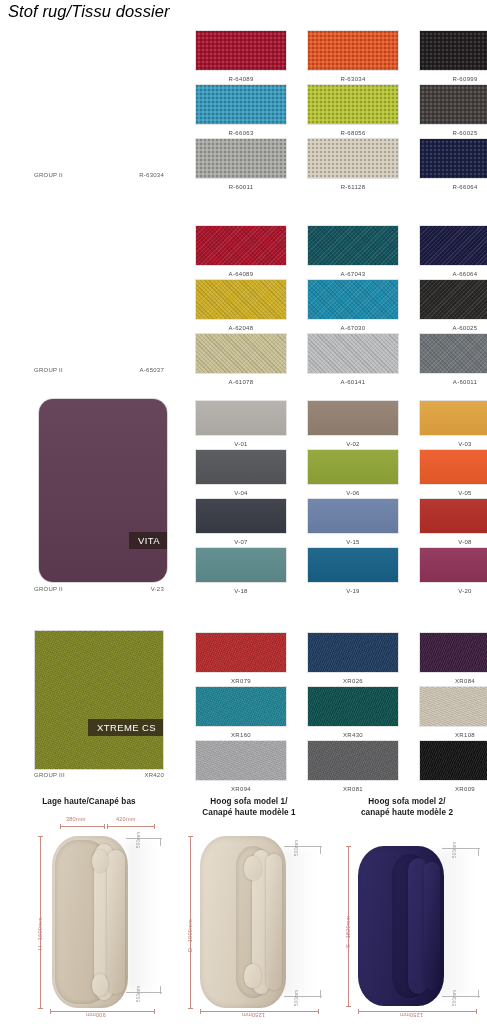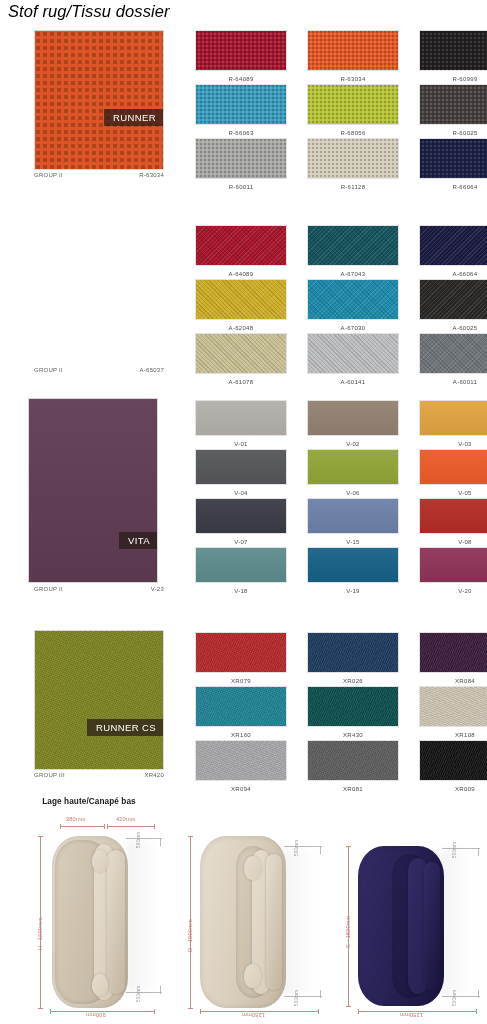--- a/index.html
+++ b/index.html
@@ -156,24 +156,20 @@
   }
 </style>
 </head>
 <body>
 
 <div class="page">
 
   <div class="fabric-block" style="top:2px;height:190px;">
     <div class="section-title" style="position:absolute;left:8px;top:0;">Stof rug/Tissu dossier</div>
 
-    <div class="hero" style="left:34px;top:28px;width:130px;height:140px;">
-      <div class="hero-fill tex-bigdot" id="hero0fill" style="background-color: rgb(221, 85, 38);"></div>
-      <div class="hero-badge" style="top:78px;">RUNNER</div>
-    </div>
     <div class="hero-caption" style="left:34px;top:170px;width:130px;">
       <span>GROUP  II</span>
       <span>R-63034</span>
     </div>
 
     <div class="swatch-grid" id="grid0" style="left:185px;top:28px;grid-template-columns:repeat(3,112px);grid-auto-rows:54px;">
         <div class="swatch-cell">
           <div class="swatch-chip" style="background-color: rgb(165, 22, 48);">
             <div class="tex tex-dot"></div>
           </div>
@@ -289,21 +285,21 @@
         <div class="swatch-cell">
           <div class="swatch-chip" style="background-color: rgb(111, 116, 120);">
             <div class="tex tex-weave"></div>
           </div>
           <div class="swatch-code">A-60011</div>
         </div>
       </div>
   </div>
 
   <div class="fabric-block" style="top:398px;height:205px;">
-    <div class="hero" style="left:28px;top:0;width:130px;height:185px;">
+    <div class="hero" style="left:38px;top:0;width:130px;height:185px;border-radius:15px;">
       <div class="hero-fill tex-smooth" id="hero2fill" style="background-color: rgb(95, 59, 82);"></div>
       <div class="hero-badge" style="top:133px;">VITA</div>
     </div>
     <div class="hero-caption" style="left:34px;top:188px;width:130px;">
       <span>GROUP  II</span>
       <span>V-23</span>
     </div>
 
     <div class="swatch-grid" id="grid2" style="left:185px;top:2px;grid-template-columns:repeat(3,112px);grid-auto-rows:49px;">
         <div class="swatch-cell">
@@ -377,21 +373,21 @@
             <div class="tex tex-smooth"></div>
           </div>
           <div class="swatch-code">V-20</div>
         </div>
       </div>
   </div>
 
   <div class="fabric-block" style="top:630px;height:160px;">
     <div class="hero" style="left:34px;top:0;width:130px;height:140px;">
       <div class="hero-fill tex-grain" id="hero3fill" style="background-color: rgb(125, 132, 33);"></div>
-      <div class="hero-badge" style="top:88px;">RUNNER CS</div>
+      <div class="hero-badge" style="top:88px;">XTREME CS</div>
     </div>
     <div class="hero-caption" style="left:34px;top:142px;width:130px;">
       <span>GROUP  III</span>
       <span>XR420</span>
     </div>
 
     <div class="swatch-grid" id="grid3" style="left:185px;top:2px;grid-template-columns:repeat(3,112px);grid-auto-rows:54px;">
         <div class="swatch-cell">
           <div class="swatch-chip" style="background-color: rgb(182, 40, 42);">
             <div class="tex tex-grain"></div>
@@ -488,20 +484,24 @@
         <div class="sofa-outer" id="s0outer" style="background: linear-gradient(100deg, rgb(230, 221, 206) 0%, rgb(216, 205, 187) 55%, rgb(195, 182, 161) 100%); box-shadow: rgba(0, 0, 0, 0.12) 0px 0px 6px inset;"></div>
         <div class="sofa-seat" id="s0seat" style="left: 3px; top: 4px; width: 54px; height: 164px; background: linear-gradient(100deg, rgb(216, 205, 187) 0%, rgb(195, 182, 161) 100%); box-shadow: rgba(0, 0, 0, 0.16) 0px 0px 5px inset;"></div>
         <div class="sofa-cushion" id="s0cush" style="left: 42px; top: 8px; width: 20px; height: 156px; background: linear-gradient(100deg, rgb(230, 221, 206), rgb(216, 205, 187)); box-shadow: rgba(0, 0, 0, 0.18) 0px 0px 3px;"></div>
         <div class="sofa-arm" id="s0arm" style="left: 55px; top: 14px; width: 18px; height: 144px; background: linear-gradient(100deg, rgb(230, 221, 206), rgb(195, 182, 161)); box-shadow: rgba(0, 0, 0, 0.2) 0px 0px 3px;"></div>
         <div class="sofa-pillow" id="s0pil" style="left: 40px; top: 14px; width: 16px; height: 22px; background: linear-gradient(120deg, rgb(230, 221, 206), rgb(216, 205, 187)); box-shadow: rgba(0, 0, 0, 0.18) 0px 0px 3px;"></div>
         <div class="sofa-pillow" id="s0pil2" style="left: 40px; top: 138px; width: 16px; height: 22px; background: linear-gradient(120deg, rgb(230, 221, 206), rgb(216, 205, 187)); box-shadow: rgba(0, 0, 0, 0.18) 0px 0px 3px;"></div>
       </div>
     </div>
 
     <div class="sofa-col" style="left:168px;">
+      <div class="sofa-title" style="position:absolute;left:0;top:6px;width:162px;">
+        <div>Hoog sofa model 1/</div>
+        <div>Canapé haute modèle 1</div>
+      </div>
 
       <div class="dim-line-v" style="left:22px;top:46px;height:172px;"></div>
       <div class="dim-tick-h" style="left:20px;top:46px;"></div>
       <div class="dim-tick-h" style="left:20px;top:218px;"></div>
       <div class="dim-label rot" style="left:19px;top:162px;">D - 1900mm</div>
 
       <div class="dim-line-h" style="left:32px;top:221px;width:118px;"></div>
       <div class="dim-tick-v" style="left:32px;top:219px;"></div>
       <div class="dim-tick-v" style="left:150px;top:219px;"></div>
       <div class="dim-label flip" style="left:74px;top:222px;">1250mm</div>
@@ -518,20 +518,24 @@
         <div class="sofa-outer" id="s1outer" style="background: linear-gradient(100deg, rgb(230, 221, 206) 0%, rgb(216, 205, 187) 55%, rgb(195, 182, 161) 100%); box-shadow: rgba(0, 0, 0, 0.12) 0px 0px 6px inset;"></div>
         <div class="sofa-seat" id="s1seat" style="left: 36px; top: 10px; width: 34px; height: 152px; background: linear-gradient(100deg, rgb(216, 205, 187) 0%, rgb(195, 182, 161) 100%); box-shadow: rgba(0, 0, 0, 0.16) 0px 0px 5px inset;"></div>
         <div class="sofa-cushion" id="s1cush" style="left: 52px; top: 14px; width: 18px; height: 144px; background: linear-gradient(100deg, rgb(230, 221, 206), rgb(216, 205, 187)); box-shadow: rgba(0, 0, 0, 0.18) 0px 0px 3px;"></div>
         <div class="sofa-arm" id="s1arm" style="left: 66px; top: 18px; width: 16px; height: 136px; background: linear-gradient(100deg, rgb(230, 221, 206), rgb(195, 182, 161)); box-shadow: rgba(0, 0, 0, 0.2) 0px 0px 3px;"></div>
         <div class="sofa-pillow" id="s1pil" style="left: 44px; top: 20px; width: 17px; height: 24px; background: linear-gradient(120deg, rgb(230, 221, 206), rgb(216, 205, 187)); box-shadow: rgba(0, 0, 0, 0.18) 0px 0px 3px;"></div>
         <div class="sofa-pillow" id="s1pil2" style="left: 44px; top: 128px; width: 17px; height: 24px; background: linear-gradient(120deg, rgb(230, 221, 206), rgb(216, 205, 187)); box-shadow: rgba(0, 0, 0, 0.18) 0px 0px 3px;"></div>
       </div>
     </div>
 
     <div class="sofa-col" style="left:326px;">
+      <div class="sofa-title" style="position:absolute;left:0;top:6px;width:162px;">
+        <div>Hoog sofa model 2/</div>
+        <div>canapé haute modèle 2</div>
+      </div>
 
       <div class="dim-line-v" style="left:22px;top:56px;height:160px;"></div>
       <div class="dim-tick-h" style="left:20px;top:56px;"></div>
       <div class="dim-tick-h" style="left:20px;top:216px;"></div>
       <div class="dim-label rot" style="left:19px;top:158px;">S - 1820mm</div>
 
       <div class="dim-line-h" style="left:32px;top:221px;width:118px;"></div>
       <div class="dim-tick-v" style="left:32px;top:219px;"></div>
       <div class="dim-tick-v" style="left:150px;top:219px;"></div>
       <div class="dim-label flip" style="left:74px;top:222px;">1250mm</div>

